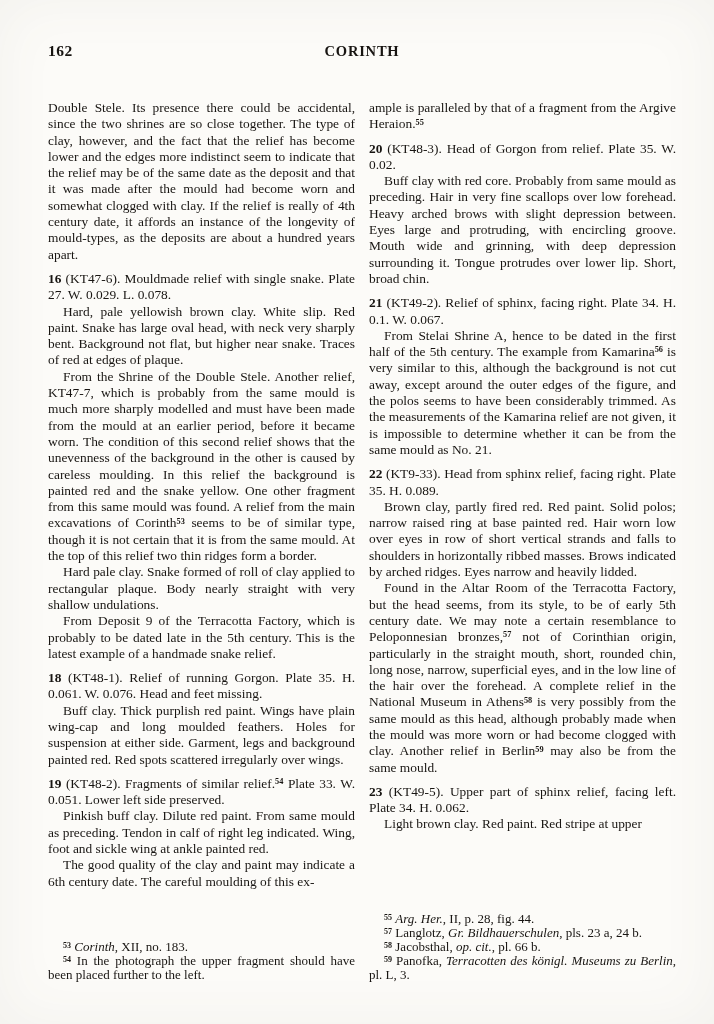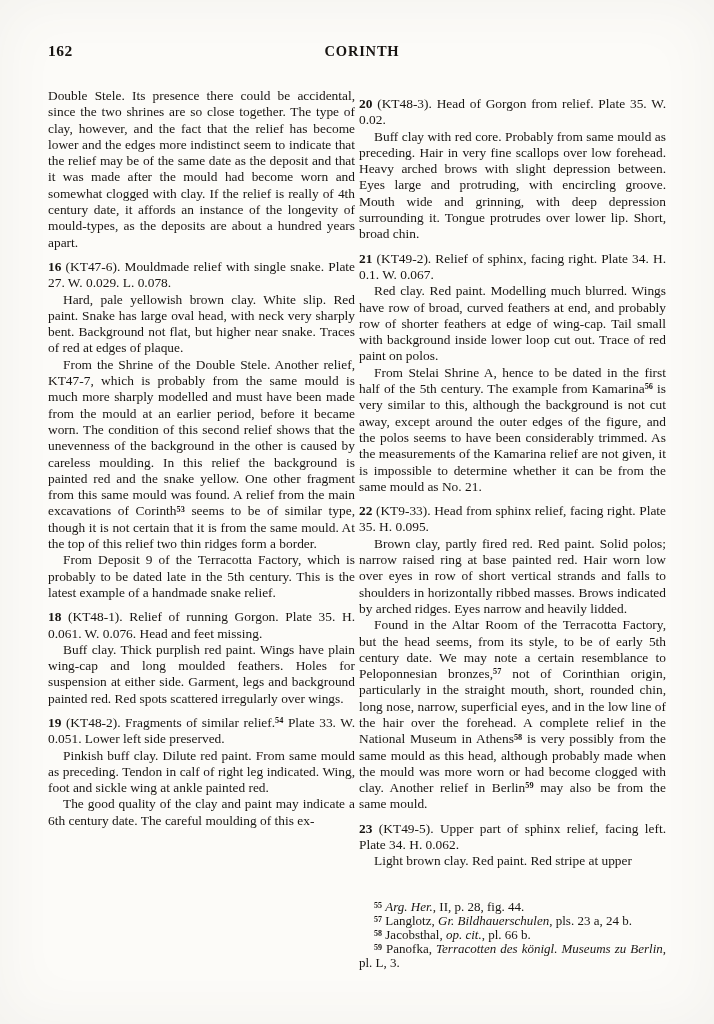--- a/index.html
+++ b/index.html
@@ -18,21 +18,21 @@
     height: 1024px;
     padding: 42px 38px 0 48px;
     background: #fcfbf8;
     box-shadow: inset 0 0 60px rgba(90, 80, 60, 0.06);
     color: #181512;
     font-family: "Liberation Serif", "DejaVu Serif", serif;
   }
   .page-header {
     position: relative;
     height: 22px;
-    margin-bottom: 24px;
+    margin-bottom: 36px;
   }
   .page-number {
     position: absolute;
     left: 0;
     top: 0;
     font-size: 15.5px;
     font-weight: 700;
     letter-spacing: 0.5px;
   }
   .running-head {
@@ -40,21 +40,21 @@
     left: 0;
     right: 0;
     top: 1px;
     text-align: center;
     font-size: 14.5px;
     font-weight: 700;
     letter-spacing: 0.8px;
   }
   .columns {
     display: flex;
-    gap: 4px;
+    gap: 14px;
     height: 882px;
   }
   .column {
     width: 307px;
     display: flex;
     flex-direction: column;
     overflow: hidden;
     font-size: 13.4px;
     line-height: 16.3px;
     text-align: justify;
@@ -98,34 +98,39 @@
   <div class="page-header">
     <span class="page-number">162</span>
     <span class="running-head">CORINTH</span>
   </div>
   <div class="columns">
     <div class="column">
         <p class="para plain"><span>Double Stele. Its presence there could be accidental, since the two shrines are so close together. The type of clay, however, and the fact that the relief has become lower and the edges more indistinct seem to indicate that the relief may be of the same date as the deposit and that it was made after the mould had become worn and somewhat clogged with clay. If the relief is really of 4th century date, it affords an instance of the longevity of mould-types, as the deposits are about a hundred years apart.</span></p>
         <p class="para entry"><b>16</b><span> (KT47-6). Mouldmade relief with single snake. Plate 27. W. 0.029. L. 0.078.</span></p>
         <p class="para indent"><span>Hard, pale yellowish brown clay. White slip. Red paint. Snake has large oval head, with neck very sharply bent. Background not flat, but higher near snake. Traces of red at edges of plaque.</span></p>
         <p class="para indent"><span>From the Shrine of the Double Stele. Another relief, KT47-7, which is probably from the same mould is much more sharply modelled and must have been made from the mould at an earlier period, before it became worn. The condition of this second relief shows that the unevenness of the background in the other is caused by careless moulding. In this relief the background is painted red and the snake yellow. One other fragment from this same mould was found. A relief from the main excavations of Corinth</span><sup>53</sup><span> seems to be of similar type, though it is not certain that it is from the same mould. At the top of this relief two thin ridges form a border.</span></p>
+        <p class="para indent"><span>Hard pale clay. Snake formed of roll of clay applied to rectangular plaque. Body nearly straight with very shallow undulations.</span></p>
         <p class="para indent"><span>From Deposit 9 of the Terracotta Factory, which is probably to be dated late in the 5th century. This is the latest example of a handmade snake relief.</span></p>
         <p class="para entry"><b>18</b><span> (KT48-1). Relief of running Gorgon. Plate 35. H. 0.061. W. 0.076. Head and feet missing.</span></p>
         <p class="para indent"><span>Buff clay. Thick purplish red paint. Wings have plain wing-cap and long moulded feathers. Holes for suspension at either side. Garment, legs and background painted red. Red spots scattered irregularly over wings.</span></p>
         <p class="para entry"><b>19</b><span> (KT48-2). Fragments of similar relief.</span><sup>54</sup><span> Plate 33. W. 0.051. Lower left side preserved.</span></p>
         <p class="para indent"><span>Pinkish buff clay. Dilute red paint. From same mould as preceding. Tendon in calf of right leg indicated. Wing, foot and sickle wing at ankle painted red.</span></p>
         <p class="para indent"><span>The good quality of the clay and paint may indicate a 6th century date. The careful moulding of this ex-</span></p>
+        <div class="footnotes">
+          <p class="footnote"><sup>53</sup><span> </span><i>Corinth</i><span>, XII, no. 183.</span></p>
+          <p class="footnote"><sup>54</sup><span> In the photograph the upper fragment should have been placed further to the left.</span></p>
+        </div>
       </div>
     <div class="column">
+        <p class="para plain"><span>ample is paralleled by that of a fragment from the Argive Heraion.</span><sup>55</sup></p>
         <p class="para entry"><b>20</b><span> (KT48-3). Head of Gorgon from relief. Plate 35. W. 0.02.</span></p>
         <p class="para indent"><span>Buff clay with red core. Probably from same mould as preceding. Hair in very fine scallops over low forehead. Heavy arched brows with slight depression between. Eyes large and protruding, with encircling groove. Mouth wide and grinning, with deep depression surrounding it. Tongue protrudes over lower lip. Short, broad chin.</span></p>
         <p class="para entry"><b>21</b><span> (KT49-2). Relief of sphinx, facing right. Plate 34. H. 0.1. W. 0.067.</span></p>
-        <p class="para indent"><span>Red clay. Red paint. Modelling much blurred. Wings have row of broad, curved feathers at end, and probably row of shorter feathers at edge of wing-cap. Tail small with background inside lower loop cut out. Trace of red paint on polos.</span></p>
         <p class="para indent"><span>From Stelai Shrine A, hence to be dated in the first half of the 5th century. The example from Kamarina</span><sup>56</sup><span> is very similar to this, although the background is not cut away, except around the outer edges of the figure, and the polos seems to have been considerably trimmed. As the measurements of the Kamarina relief are not given, it is impossible to determine whether it can be from the same mould as No. 21.</span></p>
-        <p class="para entry"><b>22</b><span> (KT9-33). Head from sphinx relief, facing right. Plate 35. H. 0.095.</span></p>
+        <p class="para entry"><b>22</b><span> (KT9-33). Head from sphinx relief, facing right. Plate 35. H. 0.089.</span></p>
         <p class="para indent"><span>Brown clay, partly fired red. Red paint. Solid polos; narrow raised ring at base painted red. Hair worn low over eyes in row of short vertical strands and falls to shoulders in horizontally ribbed masses. Brows indicated by arched ridges. Eyes narrow and heavily lidded.</span></p>
         <p class="para indent"><span>Found in the Altar Room of the Terracotta Factory, but the head seems, from its style, to be of early 5th century date. We may note a certain resemblance to Peloponnesian bronzes,</span><sup>57</sup><span> not of Corinthian origin, particularly in the straight mouth, short, rounded chin, long nose, narrow, superficial eyes, and in the low line of the hair over the forehead. A complete relief in the National Museum in Athens</span><sup>58</sup><span> is very possibly from the same mould as this head, although probably made when the mould was more worn or had become clogged with clay. Another relief in Berlin</span><sup>59</sup><span> may also be from the same mould.</span></p>
         <p class="para entry"><b>23</b><span> (KT49-5). Upper part of sphinx relief, facing left. Plate 34. H. 0.062.</span></p>
         <p class="para indent"><span>Light brown clay. Red paint. Red stripe at upper</span></p>
         <div class="footnotes">
           <p class="footnote"><sup>55</sup><span> </span><i>Arg. Her.</i><span>, II, p. 28, fig. 44.</span></p>
           <p class="footnote"><sup>57</sup><span> Langlotz, </span><i>Gr. Bildhauerschulen</i><span>, pls. 23 a, 24 b.</span></p>
           <p class="footnote"><sup>58</sup><span> Jacobsthal, </span><i>op. cit.</i><span>, pl. 66 b.</span></p>
           <p class="footnote"><sup>59</sup><span> Panofka, </span><i>Terracotten des königl. Museums zu Berlin</i><span>, pl. L, 3.</span></p>
         </div>

